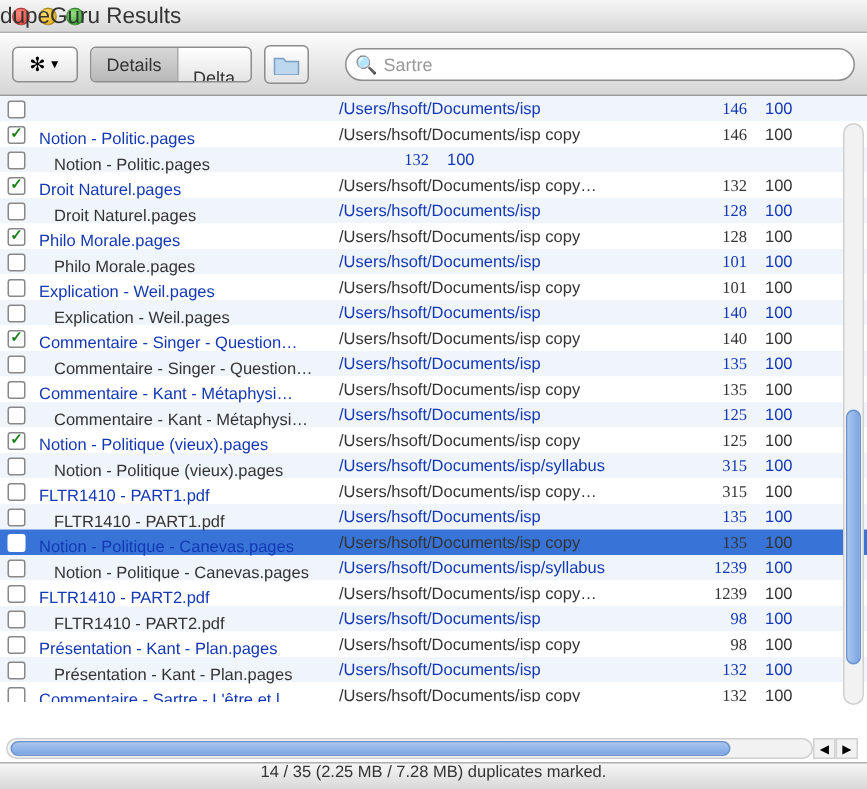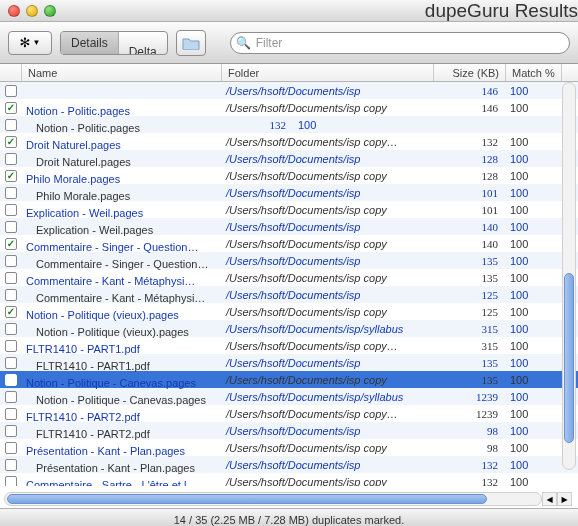--- a/index.html
+++ b/index.html
@@ -4,21 +4,21 @@
 <style>
 * { box-sizing: border-box; margin: 0; padding: 0; font-family: "Lucida Grande", "Helvetica Neue", Arial, sans-serif; }
 body { width: 578px; height: 526px; background: #ededed; overflow: hidden; }
 
 .titlebar { height: 22px; background: linear-gradient(#f6f6f6,#d8d8d8); border-bottom: 1px solid #b0b0b0; display: flex; align-items: center; position: relative; }
 .traffic { display: flex; gap: 6px; padding-left: 8px; }
 .tl { width: 12px; height: 12px; border-radius: 50%; border: 0.5px solid rgba(0,0,0,0.25); }
 .tl.red { background: radial-gradient(circle at 35% 30%, #ff8a80, #e33e32); }
 .tl.yel { background: radial-gradient(circle at 35% 30%, #ffe07a, #e1a900); }
 .tl.grn { background: radial-gradient(circle at 35% 30%, #94e07e, #28a12a); }
-.title { position: absolute; left: 0; right: 0; text-align: right; font-size: 19px; color: #333; }
+.title { position: absolute; left: 0; right: 0; text-align: left; font-size: 15px; color: #333; }
 
 .toolbar { height: 42px; background: linear-gradient(#fcfcfc,#d5d5d5); border-bottom: 1px solid #9a9a9a; display: flex; align-items: center; padding: 0 8px; gap: 8px; }
 .gearbtn { width: 44px; height: 24px; border: 1px solid #8d8d8d; border-radius: 4px; background: linear-gradient(#fff,#e4e4e4); display: flex; align-items: center; justify-content: center; font-size: 13px; }
 .seggroup { display: flex; border: 1px solid #8d8d8d; border-radius: 4px; overflow: hidden; background: linear-gradient(#fff,#e4e4e4); height: 24px; text-align: right; }
 .segbtn { padding: 0 10px; font-size: 12px; display: flex; align-items: center; border-right: 1px solid #aaa; color: #333; }
 .segbtn:last-child { border-right: none; margin-top: 19px; }
 .segbtn.active { background: linear-gradient(#d8d8d8,#b8b8b8); }
 .foldersq { width: 30px; height: 26px; border: 1px solid #8d8d8d; border-radius: 4px; background: linear-gradient(#fff,#e4e4e4); display: flex; align-items: center; justify-content: center; }
 .searchwrap { flex: 1; margin-left: 16px; }
 .search { height: 22px; border: 1px solid #8d8d8d; border-radius: 11px; background: #fff; display: flex; align-items: center; padding: 0 6px; font-size: 12px; color: #999; gap: 4px; }
@@ -40,34 +40,34 @@
 .row.selected { background: #3874d7 !important; color: #fff; }
 .row.selected .cf, .row.selected .cn, .row.selected .cs, .row.selected .cm { color: #fff; }
 .row.ref .cn, .row.ref .cf, .row.ref .cs, .row.ref .cm { color: #1338b3; }
 .row.dup .cn, .row.dup .cf, .row.dup .cs, .row.dup .cm { color: #333; }
 .cchk { width: 22px; flex: none; display: flex; align-items: center; justify-content: center; }
 .chk { width: 12px; height: 12px; border: 1px solid #888; border-radius: 2px; background: #fff; display: flex; align-items: center; justify-content: center; font-size: 10px; color: #2a5; line-height: 1; }
 .chk.on::after { content: "✓"; color: #1a7d1a; font-weight: bold; }
 .row.selected .chk { border-color: #fff; }
 .cn { width: 200px; flex: none; padding-left: 4px; overflow: hidden; white-space: nowrap; text-overflow: ellipsis; margin-top: 41px; }
 .row.dup .cn { padding-left: 14px; }
-.cf { flex: 1; padding-left: 4px; overflow: hidden; white-space: nowrap; text-overflow: ellipsis; font-style: italic; }
+.cf { flex: 1; padding-left: 4px; overflow: hidden; white-space: nowrap; text-overflow: ellipsis; }
 .cs { width: 72px; flex: none; text-align: right; padding-right: 8px; font-family: Liberation Serif, serif; }
 .cm { width: 56px; flex: none; padding-left: 4px; }
 .csb { width: 16px; flex: none; }
 
 .vscroll { position: absolute; right: 2px; top: 18px; width: 14px; height: 388px; background: #f2f2f2; border: 1px solid #d0d0d0; border-radius: 7px; }
 .vthumb { position: absolute; left: 1px; top: 190px; width: 10px; height: 170px; background: linear-gradient(90deg,#a9c5ef,#7ba6e5); border-radius: 5px; border: 1px solid #6b92cc; }
 
 .hscroll { position: absolute; left: 4px; right: 36px; bottom: 2px; height: 14px; background: #f2f2f2; border: 1px solid #d0d0d0; border-radius: 7px; }
 .hthumb { position: absolute; left: 2px; top: 1px; width: 480px; height: 10px; background: linear-gradient(#a9c5ef,#7ba6e5); border-radius: 5px; border: 1px solid #6b92cc; }
 .arrows { position: absolute; right: 2px; bottom: 2px; width: 34px; height: 14px; display: flex; }
 .arrowbtn { width: 15px; height: 14px; background: #f2f2f2; border: 1px solid #d0d0d0; font-size: 8px; display: flex; align-items: center; justify-content: center; }
 
-.statusbar { height: 18px; background: linear-gradient(#f6f6f6,#d8d8d8); border-top: 1px solid #b0b0b0; display: flex; align-items: flex-end; justify-content: center; font-size: 11px; color: #333; }
+.statusbar { height: 18px; background: linear-gradient(#f6f6f6,#d8d8d8); border-top: 1px solid #b0b0b0; display: flex; align-items: flex-start; justify-content: center; font-size: 11px; color: #333; }
 </style>
 </head>
 <body>
 
 <div class="titlebar">
   <div class="traffic">
     <div class="tl red"></div>
     <div class="tl yel"></div>
     <div class="tl grn"></div>
   </div>
@@ -84,34 +84,26 @@
     <div class="segbtn">Delta</div>
   </div>
   <div class="foldersq">
     <svg width="18" height="14" viewBox="0 0 18 14">
         <path d="M1 3 h6 l1.5 2 H17 v8 a1 1 0 0 1 -1 1 H2 a1 1 0 0 1 -1 -1 Z" fill="#bcd7ee" stroke="#7aa0c4"></path>
       </svg>
   </div>
   <div class="searchwrap">
     <div class="search">
       <span>🔍</span>
-      <span>Filter</span>
+      <span>Sartre</span>
     </div>
   </div>
 </div>
 
 <div class="tablewrap">
-  <div class="headers">
-    <div class="hcol col-chk"></div>
-    <div class="hcol col-name">Name</div>
-    <div class="hcol col-folder">Folder</div>
-    <div class="hcol col-size">Size (KB)</div>
-    <div class="hcol col-match">Match %</div>
-    <div class="hcol col-sbspace"></div>
-  </div>
   <div class="rows" id="rows">
       <div class="row ref">
         <div class="cchk">
           <div class="chk"></div>
         </div>
         <div class="cn">Notion - Politic.pages</div>
         <div class="cf">/Users/hsoft/Documents/isp</div>
         <div class="cs">146</div>
         <div class="cm">100</div>
         <div class="csb"></div>

